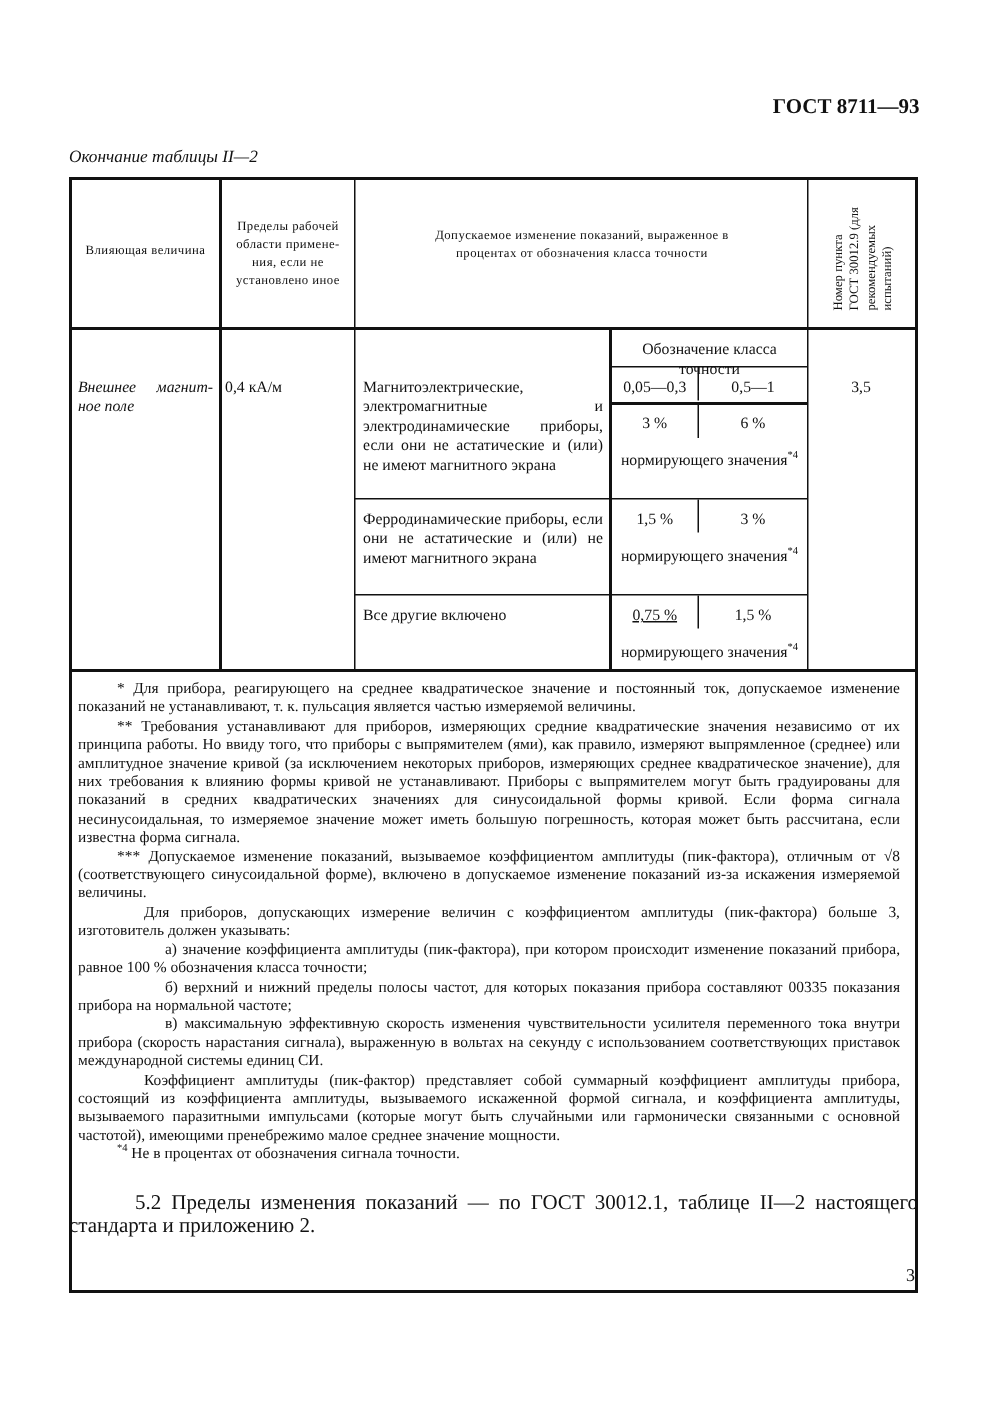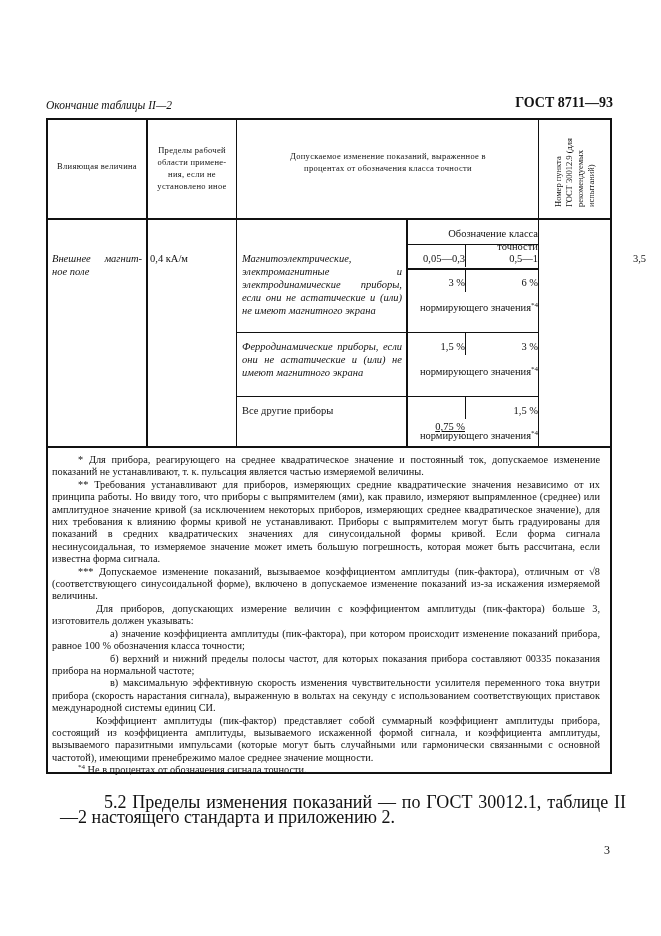--- a/index.html
+++ b/index.html
@@ -1,44 +1,44 @@
 <!DOCTYPE html>
 <html><head>
 <meta charset="utf-8">
 <style>
   html, body { margin: 0; padding: 0; background: #ffffff; }
   body { width: 661px; height: 936px; position: relative; overflow: hidden;
          font-family: "Liberation Serif", "DejaVu Serif", serif; color: #111; }
-  .gost-header { position: absolute; top: 64px; right: 48px; font-weight: bold; font-size: 14px; margin-top: 31px; }
+  .gost-header { position: absolute; top: 64px; right: 48px; font-weight: bold; font-size: 14px; }
   .table-caption { position: absolute; top: 99px; left: 46px; font-style: italic; font-size: 11.5px; }
 
   .main-table { position: absolute; top: 118px; left: 46px; width: 566px; height: 330px;
                 border: 2px solid #111; box-sizing: border-box; }
   .vline { position: absolute; background: #111; }
   .hline { position: absolute; background: #111; }
 
   .cell { position: absolute; font-size: 10.5px; line-height: 13px; }
   .hdr { font-size: 8.5px; line-height: 12px; text-align: center; letter-spacing: 0.3px; }
   .hdr-rot { position: absolute; left: 490px; top: 0; width: 74px; height: 100px;
              display: flex; align-items: center; justify-content: center; }
   .hdr-rot span { transform: rotate(-90deg); display: block; width: 96px; font-size: 8.5px;
                   line-height: 11px; text-align: left; white-space: normal; }
-  .justify { text-align: justify; text-align-last: left; font-style: italic; }
-  .c { text-align: right; }
+  .justify { text-align: justify; text-align-last: left; }
+  .c { text-align: center; }
 
-  .footnotes { position: absolute; top: 448px; left: 46px; width: 566px; height: 326px;
+  .footnotes { position: absolute; top: 448px; left: 46px; width: 566px; height: 414px;
                border: 2px solid #111; border-top: none; box-sizing: border-box;
                padding: 6px 10px 0 4px; font-size: 10.3px; line-height: 12.4px; text-align: justify; }
   .footnotes p { margin: 0; }
   .ind1 { text-indent: 26px; }
   .ind2 { text-indent: 44px; }
   .ind3 { text-indent: 58px; }
   sup { font-size: 7px; line-height: 0; }
 
-  .body-text { position: absolute; top: 795px; left: 60px; width: 566px; font-size: 18px; line-height: 15px; text-align: justify; }
+  .body-text { position: absolute; top: 795px; left: 46px; width: 566px; font-size: 14px; line-height: 15px; text-align: justify; }
   .body-text p { margin: 0; }
   .page-num { position: absolute; top: 843px; left: 604px; font-size: 12px; }
 </style>
 </head>
 <body>
 
 <div class="gost-header">ГОСТ 8711—93</div>
 <div class="table-caption">Окончание таблицы II—2</div>
 
 <div class="main-table">
@@ -61,38 +61,38 @@
   <div class="hline" style="left:358px;top:124px;width:132px;height:1px;"></div>
   <div class="hline" style="left:358px;top:148px;width:132px;height:2px;"></div>
   <div class="vline" style="left:417px;top:150px;width:1px;height:22px;"></div>
   <div class="hline" style="left:188px;top:212px;width:302px;height:1px;"></div>
   <div class="vline" style="left:417px;top:213px;width:1px;height:22px;"></div>
   <div class="hline" style="left:188px;top:276px;width:302px;height:1px;"></div>
   <div class="vline" style="left:417px;top:277px;width:1px;height:22px;"></div>
 
   <div class="cell" style="left:4px;top:132px;width:90px;text-align:justify;font-style:italic;">Внешнее магнит-ное поле</div>
   <div class="cell" style="left:102px;top:132px;width:80px;">0,4 кА/м</div>
-  <div class="cell c" style="left:490px;top:132px;width:72px;padding-left:36px;">3,5</div>
+  <div class="cell c" style="left:490px;top:132px;width:72px;">3,5</div>
 
   <div class="cell c" style="left:360px;top:107px;width:130px;">Обозначение класса точности</div>
   <div class="cell c" style="left:360px;top:132px;width:57px;">0,05—0,3</div>
   <div class="cell c" style="left:418px;top:132px;width:72px;">0,5—1</div>
 
   <div class="cell justify" style="left:194px;top:132px;width:160px;">Магнитоэлектрические, электромагнитные и электродинамические приборы, если они не астатические и (или) не имеют магнитного экрана</div>
   <div class="cell c" style="left:360px;top:156px;width:57px;">3 %</div>
   <div class="cell c" style="left:418px;top:156px;width:72px;">6 %</div>
   <div class="cell c" style="left:360px;top:181px;width:130px;"><span>нормирующего значения</span><sup>*4</sup></div>
 
   <div class="cell justify" style="left:194px;top:220px;width:160px;">Ферродинамические приборы, если они не астатические и (или) не имеют магнитного экрана</div>
   <div class="cell c" style="left:360px;top:220px;width:57px;">1,5 %</div>
   <div class="cell c" style="left:418px;top:220px;width:72px;">3 %</div>
   <div class="cell c" style="left:360px;top:245px;width:130px;"><span>нормирующего значения</span><sup>*4</sup></div>
 
-  <div class="cell" style="left:194px;top:284px;width:160px;">Все другие приборы</div>
-  <div class="cell c" style="left:360px;top:300px;width:57px;text-decoration:underline;">0,75 %</div>
+  <div class="cell" style="left:194px;top:284px;width:160px;">Все другие включено</div>
+  <div class="cell c" style="left:360px;top:284px;width:57px;text-decoration:underline;">0,75 %</div>
   <div class="cell c" style="left:418px;top:284px;width:72px;">1,5 %</div>
   <div class="cell c" style="left:360px;top:309px;width:130px;"><span>нормирующего значения</span><sup>*4</sup></div>
 </div>
 
 <div class="footnotes">
   <p class="ind1"><span>*</span> <span>Для прибора, реагирующего на среднее квадратическое значение и постоянный ток, допускаемое изменение показаний не устанавливают, т. к. пульсация является частью измеряемой величины.</span></p>
   <p class="ind1"><span>**</span> <span>Требования устанавливают для приборов, измеряющих средние квадратические значения независимо от их принципа работы. Но ввиду того, что приборы с выпрямителем (ями), как правило, измеряют выпрямленное (среднее) или амплитудное значение кривой (за исключением некоторых приборов, измеряющих среднее квадратическое значение), для них требования к влиянию формы кривой не устанавливают. Приборы с выпрямителем могут быть градуированы для показаний в средних квадратических значениях для синусоидальной формы кривой. Если форма сигнала несинусоидальная, то измеряемое значение может иметь большую погрешность, которая может быть рассчитана, если известна форма сигнала.</span></p>
   <p class="ind1"><span>***</span> <span>Допускаемое изменение показаний, вызываемое коэффициентом амплитуды (пик-фактора), отличным от √8 (соответствующего синусоидальной форме), включено в допускаемое изменение показаний из-за искажения измеряемой величины.</span></p>
   <p class="ind2">Для приборов, допускающих измерение величин с коэффициентом амплитуды (пик-фактора) больше 3, изготовитель должен указывать:</p>
   <p class="ind3">а) значение коэффициента амплитуды (пик-фактора), при котором происходит изменение показаний прибора, равное 100 % обозначения класса точности;</p>

